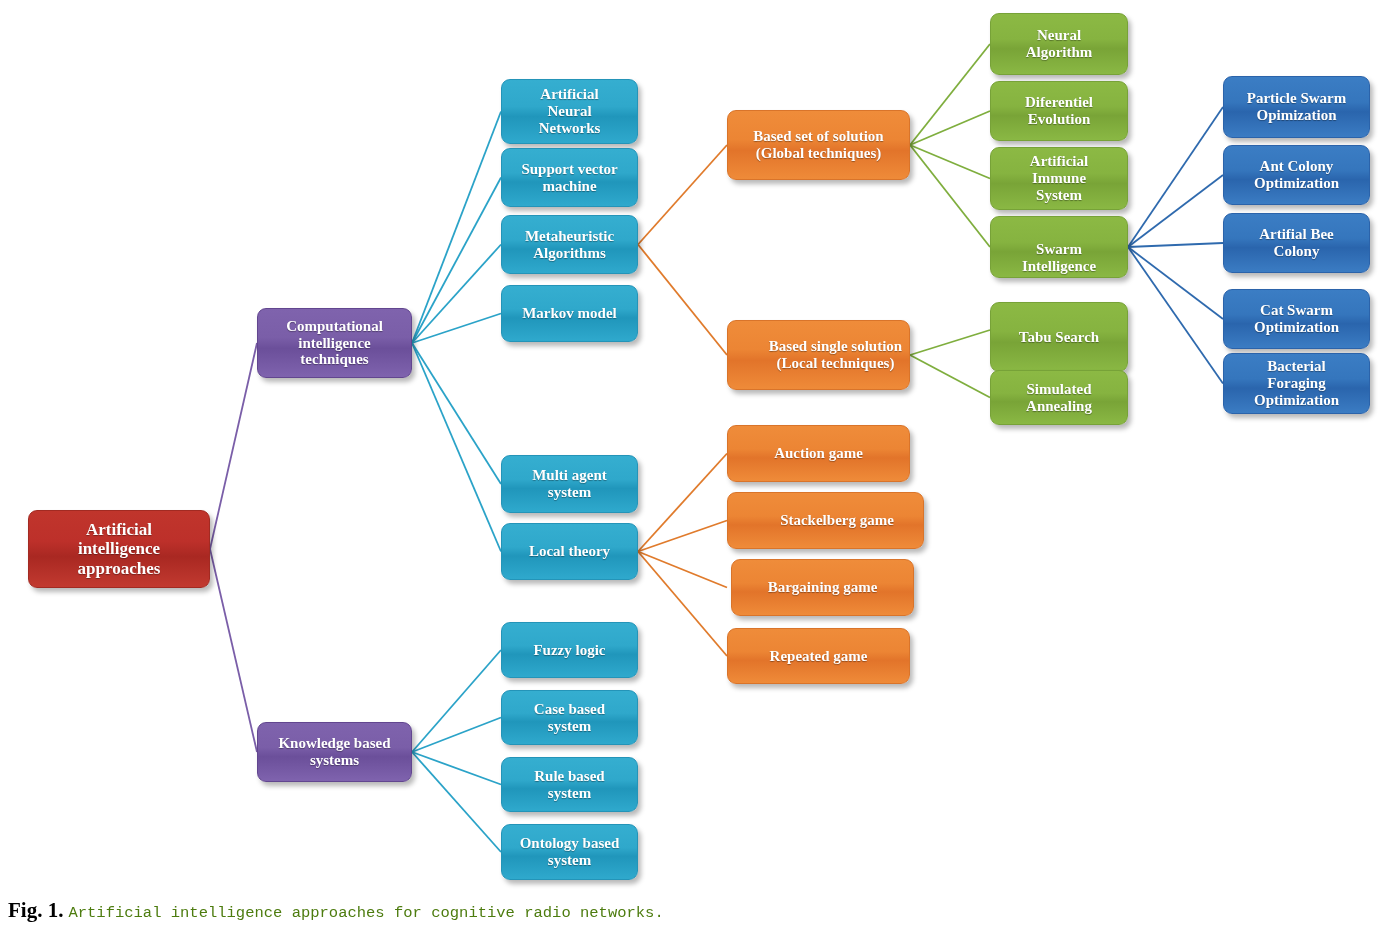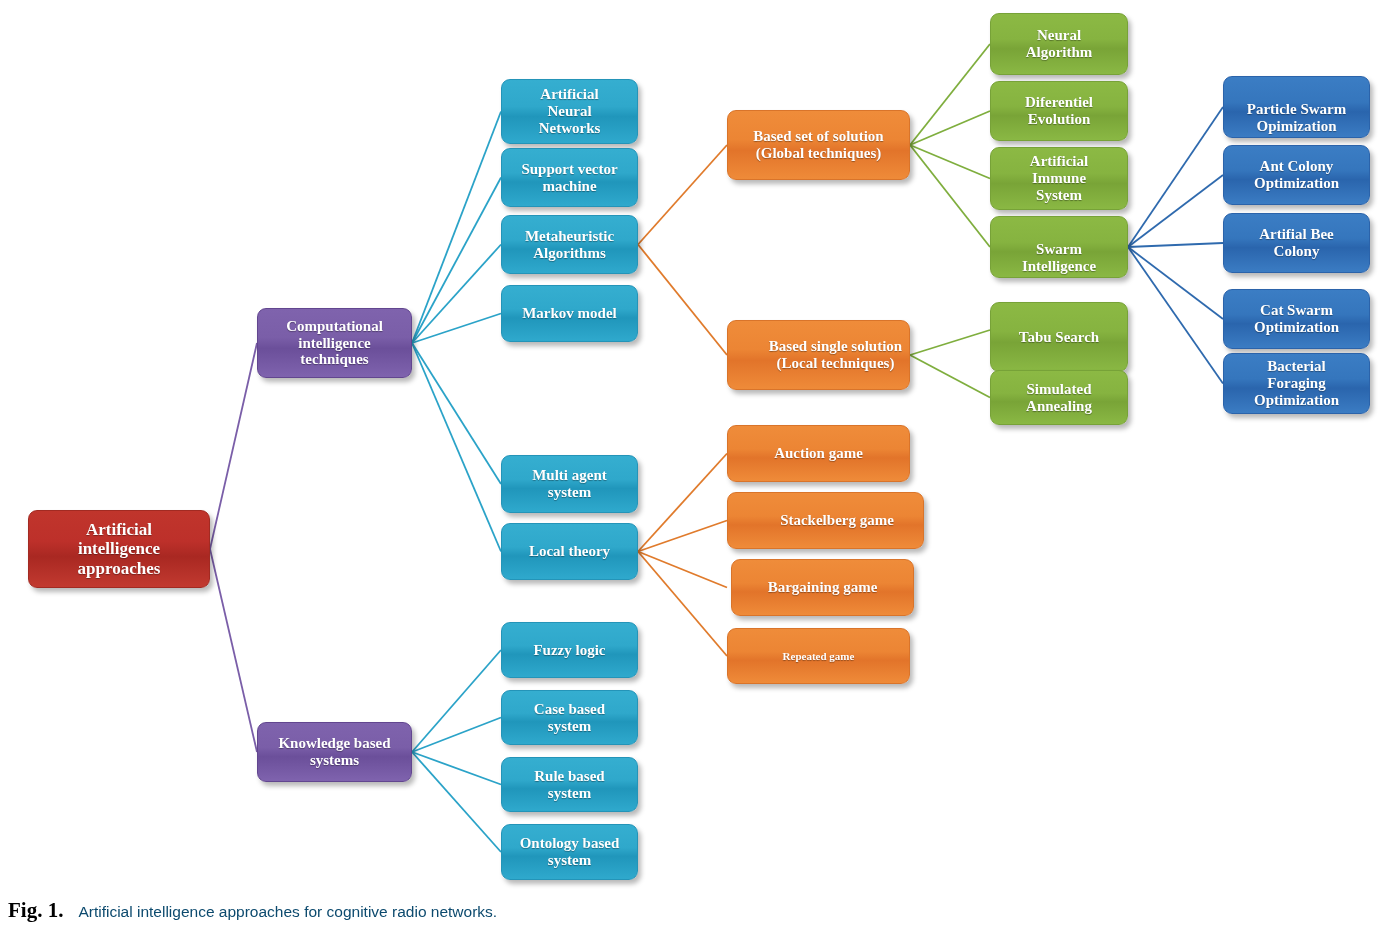--- a/index.html
+++ b/index.html
@@ -74,24 +74,24 @@
     top: 898px;
     white-space: nowrap;
   }
   .caption .fig-label {
     font-family: "Liberation Serif", serif;
     font-weight: bold;
     font-size: 21px;
     color: #000;
   }
   .caption .fig-text {
-    font-family: Liberation Sans, sans-serif;
+    font-family: Liberation Mono, monospace;
     font-size: 15.5px;
-    color: #0c4a6e;
-    margin-left: 15px;
+    color: #4d7c0f;
+    margin-left: 5px;
   }
 </style>
 </head>
 <body>
 
 <div id="canvas">
   <svg id="edges" viewBox="0 0 1389 934">
       <line x1="210" y1="549" x2="257" y2="343" stroke="#7a5ea8" stroke-width="1.8"></line>
       <line x1="210" y1="549" x2="257" y2="752" stroke="#7a5ea8" stroke-width="1.8"></line>
       <line x1="412" y1="343" x2="501" y2="111.5" stroke="#2ba3c8" stroke-width="1.8"></line>
@@ -185,21 +185,21 @@
       </div>
       <div class="node n-orange" style="left: 727px; top: 425px; width: 183px; height: 57px; font-size: 15px;">
         <span>Auction game</span>
       </div>
       <div class="node n-orange" style="left: 727px; top: 492px; width: 197px; height: 57px; font-size: 15px; padding-left: 28px;">
         <span>Stackelberg game</span>
       </div>
       <div class="node n-orange" style="left: 731px; top: 559px; width: 183px; height: 57px; font-size: 15px;">
         <span>Bargaining game</span>
       </div>
-      <div class="node n-orange" style="left: 727px; top: 628px; width: 183px; height: 56px; font-size: 11px;">
+      <div class="node n-orange" style="left: 727px; top: 628px; width: 183px; height: 56px; font-size: 15px;">
         <span>Repeated game</span>
       </div>
       <div class="node n-green" style="left: 990px; top: 13px; width: 138px; height: 62px; font-size: 15px;">
         <span>Neural
 Algorithm</span>
       </div>
       <div class="node n-green" style="left: 990px; top: 81px; width: 138px; height: 60px; font-size: 15px;">
         <span>Diferentiel
 Evolution</span>
       </div>
@@ -212,21 +212,21 @@
         <span>Swarm
 Intelligence</span>
       </div>
       <div class="node n-green" style="left: 990px; top: 302px; width: 138px; height: 70px; font-size: 15px;">
         <span>Tabu Search</span>
       </div>
       <div class="node n-green" style="left: 990px; top: 370px; width: 138px; height: 55px; font-size: 15px;">
         <span>Simulated
 Annealing</span>
       </div>
-      <div class="node n-blue" style="left: 1223px; top: 76px; width: 147px; height: 62px; font-size: 15px; align-items: flex-end;">
+      <div class="node n-blue" style="left: 1223px; top: 76px; width: 147px; height: 62px; font-size: 15px;">
         <span>Particle Swarm
 Opimization</span>
       </div>
       <div class="node n-blue" style="left: 1223px; top: 145px; width: 147px; height: 60px; font-size: 15px;">
         <span>Ant Colony
 Optimization</span>
       </div>
       <div class="node n-blue" style="left: 1223px; top: 213px; width: 147px; height: 60px; font-size: 15px;">
         <span>Artifial Bee
 Colony</span>

